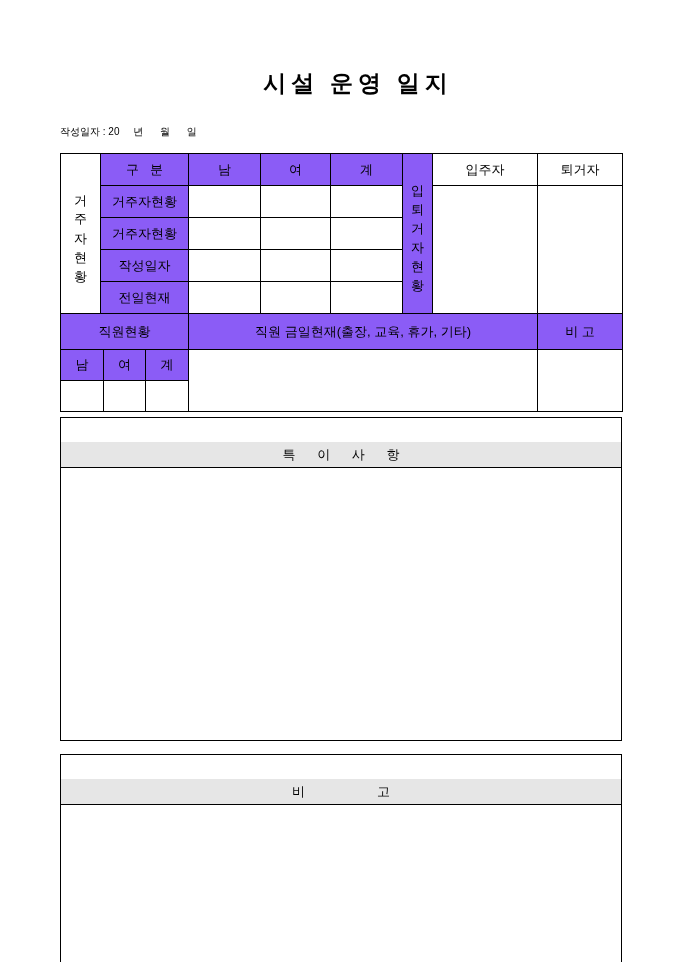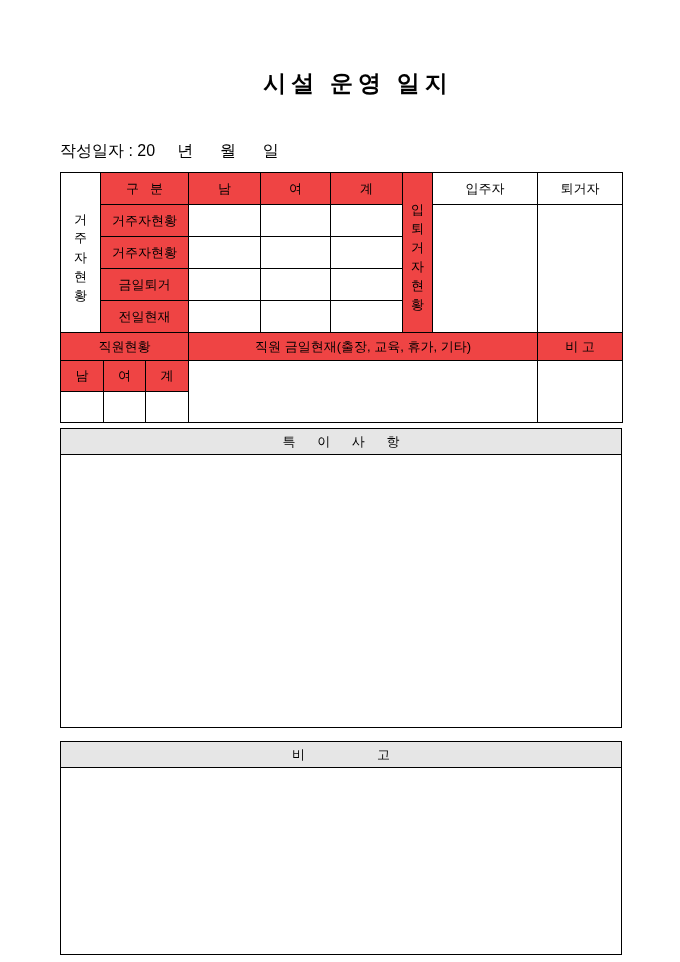--- a/index.html
+++ b/index.html
@@ -16,44 +16,44 @@
   }
   .doc-title {
     text-align: center;
     font-family: "Liberation Serif", "DejaVu Serif", serif;
     font-weight: bold;
     font-size: 23px;
     line-height: 28px;
     letter-spacing: 5px;
   }
   .date-line {
-    margin-top: 44px;
-    font-size: 16px;
+    margin-top: 25px;
+    font-size: 10px;
     line-height: 17px;
     white-space: pre;
   }
   .pre { white-space: pre; }
   table.tbl {
     border-collapse: collapse;
     table-layout: fixed;
     width: 562px;
     font-size: 13px;
   }
   table.tbl td {
     border: 1px solid #000000;
     text-align: center;
     vertical-align: middle;
     padding: 0;
     overflow: hidden;
   }
-  .hdr { background: #ef4444; }
+  .hdr { background: #8b5cf6; }
   .top-table { margin-top: 13px; }
   .top-table tr { height: 32px; }
   .staff-table { margin-top: -1px; }
-  .staff-table tr:nth-child(1) { height: 28px; }
+  .staff-table tr:nth-child(1) { height: 36px; }
   .staff-table tr:nth-child(2) { height: 31px; }
   .staff-table tr:nth-child(3) { height: 31px; }
   .vert {
     display: inline-block;
     writing-mode: vertical-rl;
     text-orientation: upright;
     letter-spacing: 6px;
     line-height: 1;
   }
   .section {
@@ -61,20 +61,21 @@
     border: 1px solid #000000;
   }
   .section-header {
     height: 26px;
     line-height: 25px;
     text-align: center;
     font-size: 13px;
     background: #e6e6e6;
     border-bottom: 1px solid #000000;
     white-space: pre;
+    margin-top: 24px;
   }
   #special-section { margin-top: 5px; }
   #special-section .section-body { height: 272px; background: #ffffff; }
   #remarks-section { margin-top: 13px; }
   #remarks-section .section-body { height: 186px; background: #ffffff; }
 </style>
 </head>
 <body>
 
 <div class="page">
@@ -117,21 +118,21 @@
         <td rowspan="4"></td>
         <td rowspan="4"></td>
       </tr>
       <tr>
         <td class="hdr">거주자현황</td>
         <td></td>
         <td></td>
         <td></td>
       </tr>
       <tr>
-        <td class="hdr">금일퇴거</td>
+        <td class="hdr">작성일자</td>
         <td></td>
         <td></td>
         <td></td>
       </tr>
       <tr>
         <td class="hdr">전일현재</td>
         <td></td>
         <td></td>
         <td></td>
       </tr>

